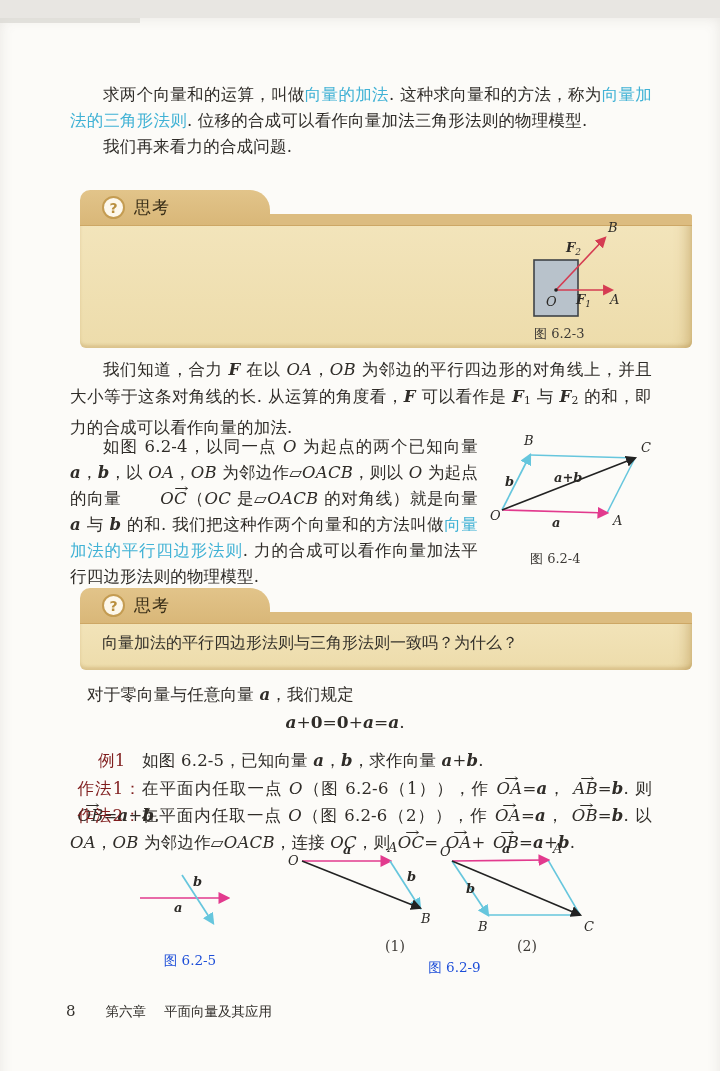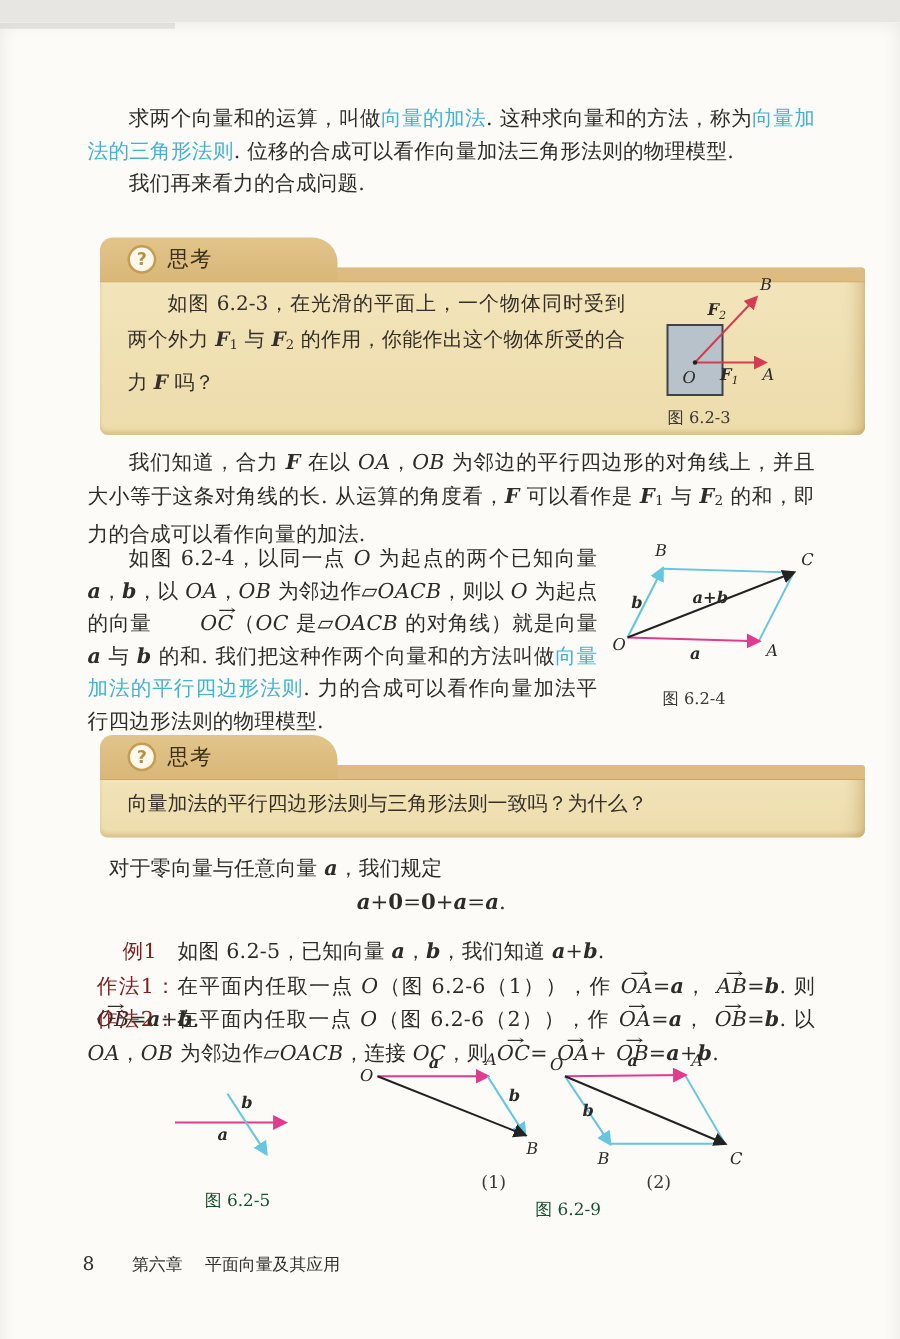--- a/index.html
+++ b/index.html
@@ -44,21 +44,21 @@
   .qicon{width:19px;height:19px;border-radius:50%;background:#fdf8ec;border:2px solid #c49c52;
     color:#b98f3e;font-family:"DejaVu Sans","Liberation Sans",sans-serif;font-weight:bold;font-size:14px;
     display:flex;align-items:center;justify-content:center;line-height:1;}
   .tlabel{font-size:17px;font-weight:normal;color:#3a2f18;letter-spacing:1px;
     font-family:"DejaVu Sans","Liberation Sans",sans-serif;}
   .think-q{position:absolute;font-size:16px;line-height:29px;color:#33302a;text-align:justify;}
   
   .figsvg{position:absolute;overflow:visible;}
   .figtext{font-size:13px;font-style:italic;fill:#2c2a27;}
   .figbold{font-weight:bold;}
-  .figcap{position:absolute;font-size:13.5px;color:#14532d;text-align:center;font-style:normal;}
+  .figcap{position:absolute;font-size:13.5px;color:#1d4ed8;text-align:center;font-style:normal;}
   .figsub{position:absolute;font-size:14px;color:#3c3935;text-align:center;}
   .formula{position:absolute;font-size:17px;text-align:center;}
   .footer{position:absolute;left:66px;top:984px;font-size:13.5px;color:#33302c;display:flex;align-items:baseline;}
   .footer .pnum{font-size:15px;margin-right:30px;}
   .footer .chap{margin-right:18px;}
 </style>
 </head>
 <body>
 
 <div class="page">
@@ -85,21 +85,20 @@
   <div class="para indent" style="left:70px;top:64px;width:582px;"><span class="seg-n">求两个向量和的运算，叫做</span><span class="seg-b">向量的加法</span><span class="seg-n">. 这种求向量和的方法，称为</span><span class="seg-b">向量加法的三角形法则</span><span class="seg-n">. 位移的合成可以看作向量加法三角形法则的物理模型.</span></div>
   <div class="para indent" style="left:70px;top:116px;width:582px;"><span class="seg-n">我们再来看力的合成问题.</span></div>
 
   <section class="think" style="top:172px;height:158px;">
     <div class="think-body"></div>
     <div class="think-band"></div>
     <div class="think-tab">
       <span class="qicon">?</span>
       <span class="tlabel">思考</span>
     </div>
-    <div class="think-q indent" style="left:22px;top:38px;width:398px;"><span class="seg-n">如图 6.2-3，在光滑的平面上，一个物体同时受到两个外力 </span><span class="seg-bi">F</span><span class="seg-sub">1</span><span class="seg-n"> 与 </span><span class="seg-bi">F</span><span class="seg-sub">2</span><span class="seg-n"> 的作用，你能作出这个物体所受的合力 </span><span class="seg-bi">F</span><span class="seg-n"> 吗？</span></div>
 
     <svg class="figsvg" style="left:438px;top:26px;" width="165" height="130" viewBox="0 0 165 130">
       <rect x="16" y="44" width="44" height="56" fill="#b8c2cb" stroke="#3f4347" stroke-width="1.6"></rect>
       <line x1="38" y1="74" x2="94" y2="74" stroke="#d53c52" stroke-width="1.6" marker-end="url(#arR)"></line>
       <line x1="38" y1="74" x2="87" y2="22" stroke="#d53c52" stroke-width="1.6" marker-end="url(#arR)"></line>
       <circle cx="38" cy="74" r="1.8" fill="#222"></circle>
       <text class="figtext" x="28" y="90">O</text>
       <text class="figtext figbold" x="58" y="88"><tspan>F</tspan><tspan dy="3" font-size="9" font-weight="normal">1</tspan></text>
       <text class="figtext" x="92" y="88">A</text>
       <text class="figtext figbold" x="48" y="36"><tspan>F</tspan><tspan dy="3" font-size="9" font-weight="normal">2</tspan></text>
@@ -134,21 +133,21 @@
     <div class="think-tab">
       <span class="qicon">?</span>
       <span class="tlabel">思考</span>
     </div>
     <div class="think-q" style="left:22px;top:40px;width:560px;"><span class="seg-n">向量加法的平行四边形法则与三角形法则一致吗？为什么？</span></div>
   </section>
 
   <div class="para indent" style="left:54px;top:664px;width:582px;"><span class="seg-n">对于零向量与任意向量 </span><span class="seg-bi">a</span><span class="seg-n">，我们规定</span></div>
   <div class="formula" style="left:54px;top:694px;width:582px;"><span class="seg-bi">a</span><span class="seg-n">+</span><span class="seg-bn">0</span><span class="seg-n">=</span><span class="seg-bn">0</span><span class="seg-n">+</span><span class="seg-bi">a</span><span class="seg-n">=</span><span class="seg-bi">a</span><span class="seg-n">.</span></div>
 
-  <div class="para" style="left:70px;top:730px;width:582px;text-indent:1.7em;"><span class="seg-t">例1</span><span class="seg-n">　如图 6.2-5，已知向量 </span><span class="seg-bi">a</span><span class="seg-n">，</span><span class="seg-bi">b</span><span class="seg-n">，我们知道 </span><span class="seg-bi">a</span><span class="seg-n">+</span><span class="seg-bi">b</span><span class="seg-n">.</span></div>
+  <div class="para" style="left:70px;top:730px;width:582px;text-indent:1.7em;"><span class="seg-t">例1</span><span class="seg-n">　如图 6.2-5，已知向量 </span><span class="seg-bi">a</span><span class="seg-n">，</span><span class="seg-bi">b</span><span class="seg-n">，求作向量 </span><span class="seg-bi">a</span><span class="seg-n">+</span><span class="seg-bi">b</span><span class="seg-n">.</span></div>
   <div class="para" style="left:70px;top:757px;width:582px;text-indent:0.45em;line-height:27px;"><span class="seg-t">作法1：</span><span class="seg-n">在平面内任取一点 </span><span class="seg-i">O</span><span class="seg-n">（图 6.2-6（1）），作</span><span class="seg-vec">OA</span><span class="seg-n">=</span><span class="seg-bi">a</span><span class="seg-n">，</span><span class="seg-vec">AB</span><span class="seg-n">=</span><span class="seg-bi">b</span><span class="seg-n">. 则</span><span class="seg-vec">OB</span><span class="seg-n">=</span><span class="seg-bi">a</span><span class="seg-n">+</span><span class="seg-bi">b</span><span class="seg-n">.</span></div>
   <div class="para" style="left:70px;top:784px;width:582px;text-indent:0.45em;line-height:27px;"><span class="seg-t">作法2：</span><span class="seg-n">在平面内任取一点 </span><span class="seg-i">O</span><span class="seg-n">（图 6.2-6（2）），作</span><span class="seg-vec">OA</span><span class="seg-n">=</span><span class="seg-bi">a</span><span class="seg-n">，</span><span class="seg-vec">OB</span><span class="seg-n">=</span><span class="seg-bi">b</span><span class="seg-n">. 以 </span><span class="seg-i">OA</span><span class="seg-n">，</span><span class="seg-i">OB</span><span class="seg-n"> 为邻边作</span><span class="seg-n">▱</span><span class="seg-i">OACB</span><span class="seg-n">，连接 </span><span class="seg-i">OC</span><span class="seg-n">，则</span><span class="seg-vec">OC</span><span class="seg-n">=</span><span class="seg-vec">OA</span><span class="seg-n">+</span><span class="seg-vec">OB</span><span class="seg-n">=</span><span class="seg-bi">a</span><span class="seg-n">+</span><span class="seg-bi">b</span><span class="seg-n">.</span></div>
 
   <svg class="figsvg" style="left:130px;top:840px;" width="120" height="90" viewBox="0 0 120 90">
     <line x1="10" y1="40" x2="98" y2="40" stroke="#e23a8e" stroke-width="1.7" marker-end="url(#arP)"></line>
     <line x1="52" y1="17" x2="83" y2="65" stroke="#66c6dd" stroke-width="1.7" marker-end="url(#arC)"></line>
     <text class="figtext figbold" x="44" y="54">a</text>
     <text class="figtext figbold" x="63" y="28">b</text>
   </svg>
   <div class="figcap" style="left:135px;top:934px;width:110px;">图 6.2-5</div>

